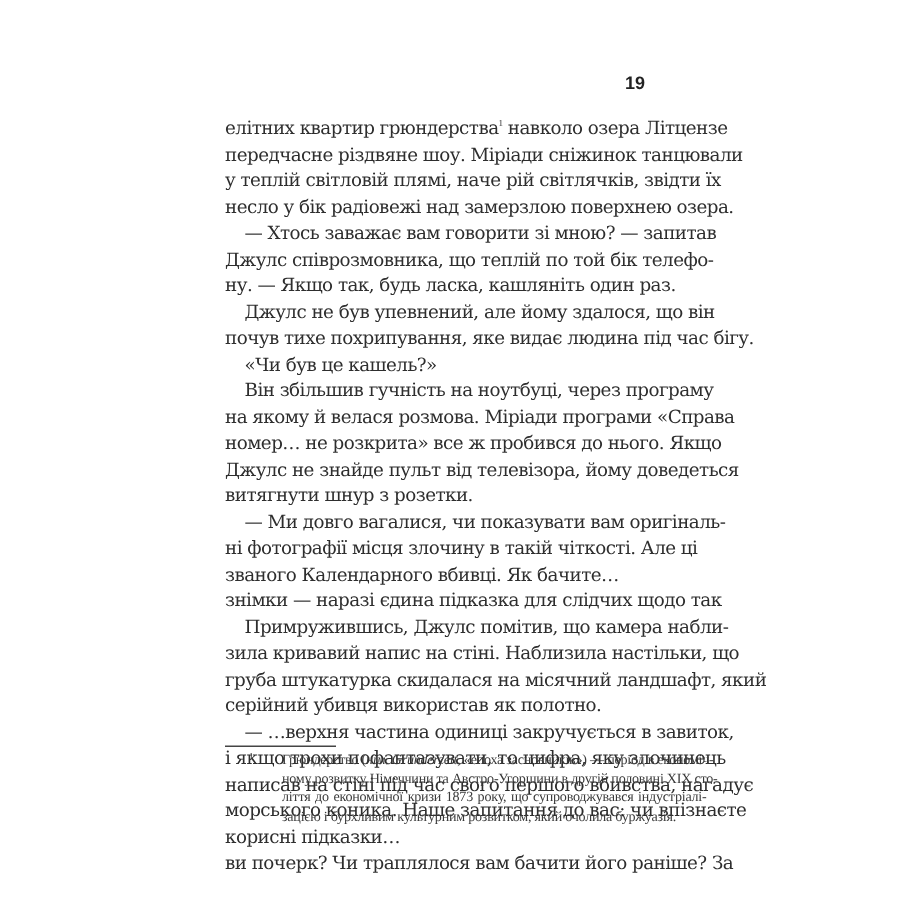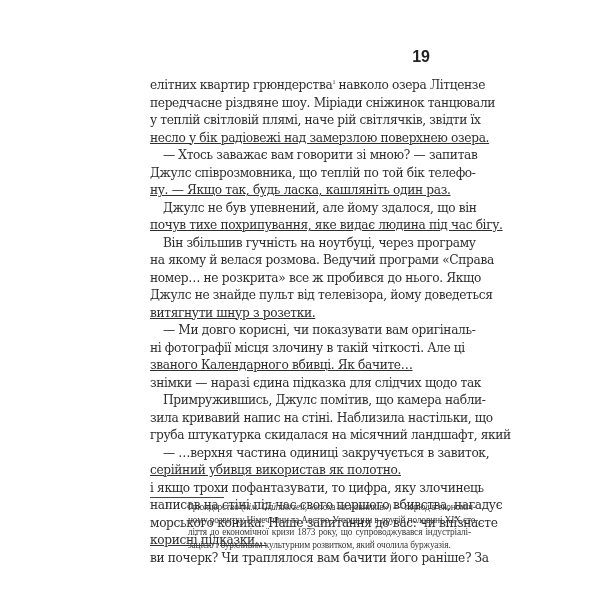--- a/index.html
+++ b/index.html
@@ -9,41 +9,41 @@
       position: relative;
       overflow: hidden;
       color: #2b2b2b;
     }
     .page-number {
       position: absolute;
       left: 408px; top: 48px;
       width: 22px;
       font-family: "Liberation Sans", "DejaVu Sans", sans-serif;
       font-weight: bold;
-      font-size: 16px;
+      font-size: 12px;
       color: #222;
       text-align: right;
     }
     .body-text {
       position: absolute;
       left: 150px; top: 77px;
       width: 305px;
       font-family: "DejaVu Serif", "Liberation Serif", serif;
       font-size: 12.2px;
       line-height: 17.5px;
       color: #2e2e2e;
     }
     .line {
       display: block;
       white-space: nowrap;
       text-align: justify;
       text-align-last: justify;
       letter-spacing: -0.35px;
     }
-    .line.last { text-align-last: left; text-decoration: underline; }
+    .line.last { text-align-last: left; }
     .line.indent { padding-left: 13px; }
     sup.fnref {
       font-size: 6px;
       vertical-align: 5px;
       line-height: 0;
       font-family: "Liberation Serif", serif;
     }
     .rule {
       position: absolute;
       left: 150px; top: 497px;
@@ -87,34 +87,35 @@
   <div class="body-text">
     <span class="line"><span>елітних квартир грюндерства</span><sup class="fnref">1</sup><span> навколо озера Літцензе</span></span>
     <span class="line">передчасне різдвяне шоу. Міріади сніжинок танцювали</span>
     <span class="line">у теплій світловій плямі, наче рій світлячків, звідти їх</span>
     <span class="line last">несло у бік радіовежі над замерзлою поверхнею озера.</span>
     <span class="line indent">— Хтось заважає вам говорити зі мною? — запитав</span>
     <span class="line">Джулс співрозмовника, що теплій по той бік телефо-</span>
     <span class="line last">ну. — Якщо так, будь ласка, кашляніть один раз.</span>
     <span class="line indent">Джулс не був упевнений, але йому здалося, що він</span>
     <span class="line last">почув тихе похрипування, яке видає людина під час бігу.</span>
+    <span class="line indent last">«Чи був це кашель?»</span>
     <span class="line indent">Він збільшив гучність на ноутбуці, через програму</span>
-    <span class="line">на якому й велася розмова. Ведучий програми «Справа</span>
+    <span class="line">на якому й велася розмова. Міріади програми «Справа</span>
     <span class="line">номер… не розкрита» все ж пробився до нього. Якщо</span>
     <span class="line">Джулс не знайде пульт від телевізора, йому доведеться</span>
     <span class="line last">витягнути шнур з розетки.</span>
-    <span class="line indent">— Ми довго корисні, чи показувати вам оригіналь-</span>
+    <span class="line indent">— Ми довго вагалися, чи показувати вам оригіналь-</span>
     <span class="line">ні фотографії місця злочину в такій чіткості. Але ці</span>
     <span class="line last">званого Календарного вбивці. Як бачите…</span>
     <span class="line">знімки — наразі єдина підказка для слідчих щодо так</span>
     <span class="line indent">Примружившись, Джулс помітив, що камера набли-</span>
     <span class="line">зила кривавий напис на стіні. Наблизила настільки, що</span>
     <span class="line">груба штукатурка скидалася на місячний ландшафт, який</span>
+    <span class="line last">серійний убивця використав як полотно.</span>
     <span class="line indent">— …верхня частина одиниці закручується в завиток,</span>
-    <span class="line last">серійний убивця використав як полотно.</span>
     <span class="line">і якщо трохи пофантазувати, то цифра, яку злочинець</span>
     <span class="line">написав на стіні під час свого першого вбивства, нагадує</span>
     <span class="line">морського коника. Наше запитання до вас: чи впізнаєте</span>
     <span class="line last">корисні підказки…</span>
     <span class="line">ви почерк? Чи траплялося вам бачити його раніше? За</span>
   </div>
 
   <div class="rule"></div>
 
   <div class="footnote">

